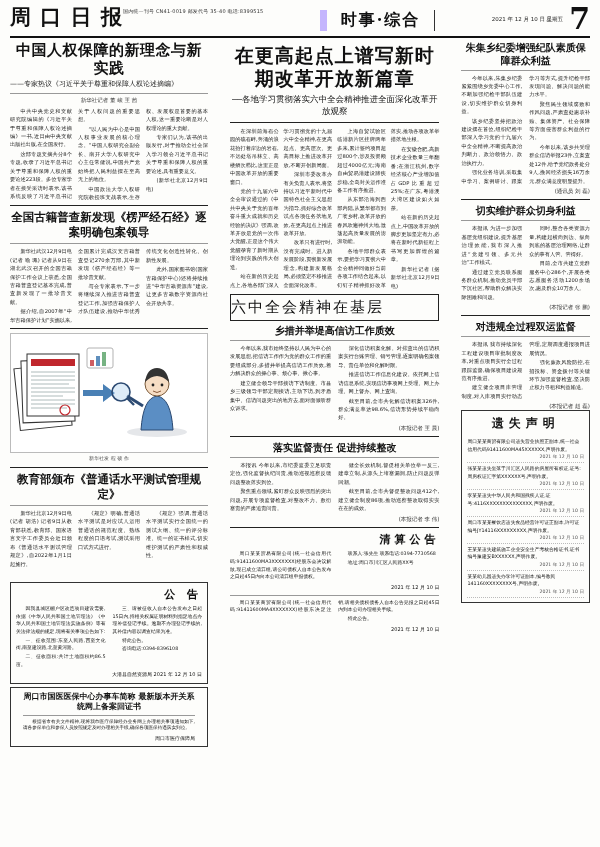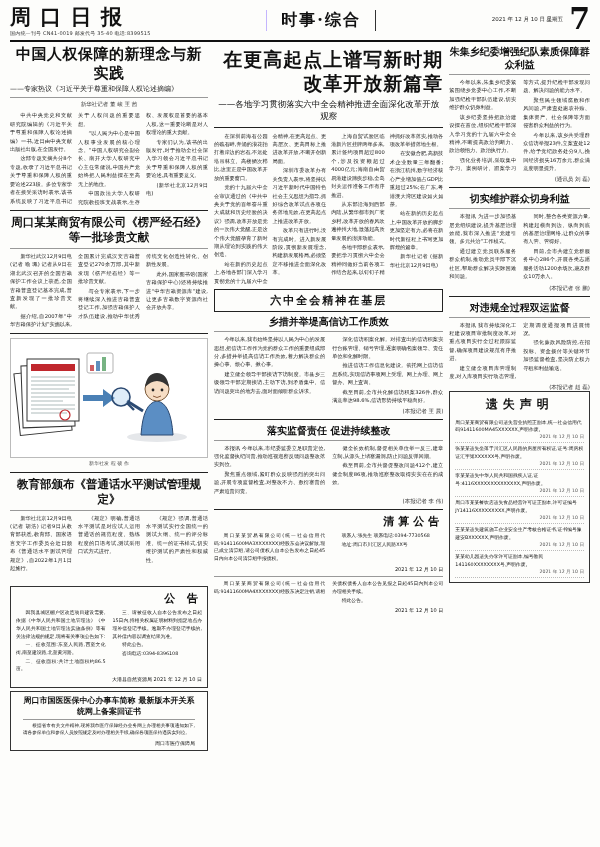--- a/index.html
+++ b/index.html
@@ -10,76 +10,76 @@
     color: #111;
     overflow: hidden;
   }
   .page { width: 600px; height: 847px; position: relative; padding: 6px 10px; }
 
   
   .masthead {
     display: flex; align-items: flex-start; justify-content: space-between;
     border-bottom: 2px solid #111; padding-bottom: 4px; margin-bottom: 3px;
   }
-  .mast-left { display: flex; flex-direction: column; }
+  .mast-left { display: flex; }
   .mast-title {
     font-family: "DejaVu Serif", "Liberation Serif", serif;
     font-weight: bold; font-size: 21px; letter-spacing: 1px; line-height: 1.05;
   }
   .mast-sub { font-size: 5px; color: #333; margin-top: 2px; letter-spacing: .2px; }
   .mast-center { flex: 1; text-align: center; padding-top: 4px; }
   .mast-center-inner {
-    display: inline-block; border-left: 1px solid #c4b5fd; border-right: 1px solid #333;
+    display: inline-block; border-left: 7px solid #c4b5fd; border-right: 1px solid #333;
     padding: 0 14px;
   }
   .mast-section {
     font-family: "DejaVu Serif", "Liberation Serif", serif;
     font-weight: bold; font-size: 16px; letter-spacing: 2px;
   }
   .mast-right { text-align: right; display: flex; align-items: flex-start; gap: 6px; }
   .mast-date { font-size: 5.5px; color: #222; padding-top: 10px; white-space: nowrap; }
   .page-no {
     font-family: "DejaVu Serif", "Liberation Serif", serif;
     font-size: 30px; font-weight: bold; line-height: .85;
   }
 
   
-  .cols { display: flex; gap: 6px; height: 800px; }
+  .cols { display: flex; gap: 22px; height: 800px; }
   .col-left { width: 198px; }
   .col-mid { width: 238px; }
   .col-right { width: 146px; }
   .colwrap { display: flex; flex-direction: column; }
 
   .rule { border-top: 1px solid #222; margin: 4px 0; }
   .rule-thin { border-top: 1px solid #999; margin: 3px 0; }
 
   
   .hl1 {
     font-family: "DejaVu Serif", "Liberation Serif", serif;
     font-weight: bold; font-size: 15px; text-align: center; line-height: 1.25;
     letter-spacing: .5px;
   }
   .hl-lead {
     font-family: "DejaVu Serif", "Liberation Serif", serif;
-    font-weight: bold; font-size: 19px; text-align: right; line-height: 1.25;
+    font-weight: bold; font-size: 19px; text-align: center; line-height: 1.25;
     letter-spacing: 1px; margin: 3px 0 2px;
   }
   .hl2 {
     font-family: "DejaVu Serif", "Liberation Serif", serif;
     font-weight: bold; font-size: 11.5px; text-align: center; line-height: 1.3;
   }
   .hl3 {
     font-family: "DejaVu Serif", "Liberation Serif", serif;
     font-weight: bold; font-size: 10px; text-align: center; line-height: 1.3;
   }
   .subhl {
     font-size: 7px; text-align: left; color: #222; margin: 2px 0 1px;
     line-height: 1.4;
   }
-  .subhl-big { font-size: 8.5px; text-align: center; margin: 3px 0 2px; }
+  .subhl-big { font-size: 8.5px; text-align: center; margin: 3px 0 2px; font-family: Liberation Mono, monospace; }
   .byline { font-size: 5.5px; text-align: center; color: #444; margin: 2px 0 3px; }
   .dateline { font-size: 5.5px; color: #333; margin-top: 3px; text-align: right; }
 
   
   .body { font-size: 5.2px; line-height: 1.62; text-align: justify; color: #1a1a1a; }
   .body p { text-indent: 2em; margin-bottom: 1px; }
   .c2 { column-count: 2; column-gap: 7px; }
   .c3 { column-count: 3; column-gap: 6px; }
   .c4 { column-count: 4; column-gap: 5px; }
 
@@ -119,21 +119,21 @@
     font-weight: bold; font-size: 8px; text-align: center; line-height: 1.3;
   }
   .tiny { font-size: 4.6px; line-height: 1.5; text-align: justify; }
   .tiny p { text-indent: 2em; }
 
   .section-title-box {
     border: 1px solid #222; padding: 3px 0; margin: 4px 0 3px;
   }
   .section-title {
     font-family: "DejaVu Serif", "Liberation Serif", serif;
-    font-weight: bold; font-size: 11px; text-align: center; letter-spacing: 2px;
+    font-weight: normal; font-size: 15px; text-align: left; letter-spacing: 2px;
   }
 </style>
 </head>
 <body>
 
 <div class="page">
 
   <div class="masthead">
     <div class="mast-left">
       <div class="mast-title">周 口 日 报</div>
@@ -165,21 +165,21 @@
           <p>“以人民为中心是中国人权事业发展的核心理念。”中国人权研究会副会长、南开大学人权研究中心主任常健说,中国共产党始终把人民利益摆在至高无上的地位。</p>
           <p>中国政法大学人权研究院教授班文战表示,生存权、发展权是首要的基本人权,这一重要论断是对人权理论的重大贡献。</p>
           <p>专家们认为,该书的出版发行,对于推动全社会深入学习领会习近平总书记关于尊重和保障人权的重要论述,具有重要意义。</p>
           <p>(新华社北京12月9日电)</p>
         </div>
       </div>
 
       <div class="rule"></div>
 
       <div>
-        <div class="hl2">周口某某商贸有限公司《楞严经石经》等一批珍贵文献</div>
+        <div class="hl2">全国古籍普查新发现《楞严经石经》逐案明确包案领导</div>
         <div class="rule-thin"></div>
         <div class="body c3">
           <p>新华社武汉12月9日电(记者 喻 珮) 记者从9日在湖北武汉召开的全国古籍保护工作会议上获悉,全国古籍普查登记基本完成,普查新发现了一批珍贵文献。</p>
           <p>据介绍,自2007年“中华古籍保护计划”实施以来,全国累计完成汉文古籍普查登记270余万部,其中新发现《楞严经石经》等一批珍贵文献。</p>
           <p>与会专家表示,下一步将继续深入推进古籍普查登记工作,加强古籍保护人才队伍建设,推动中华优秀传统文化创造性转化、创新性发展。</p>
           <p>此外,国家图书馆(国家古籍保护中心)还将持续推进“中华古籍资源库”建设,让更多古籍数字资源向社会开放共享。</p>
         </div>
       </div>
 
       <div class="rule"></div>

